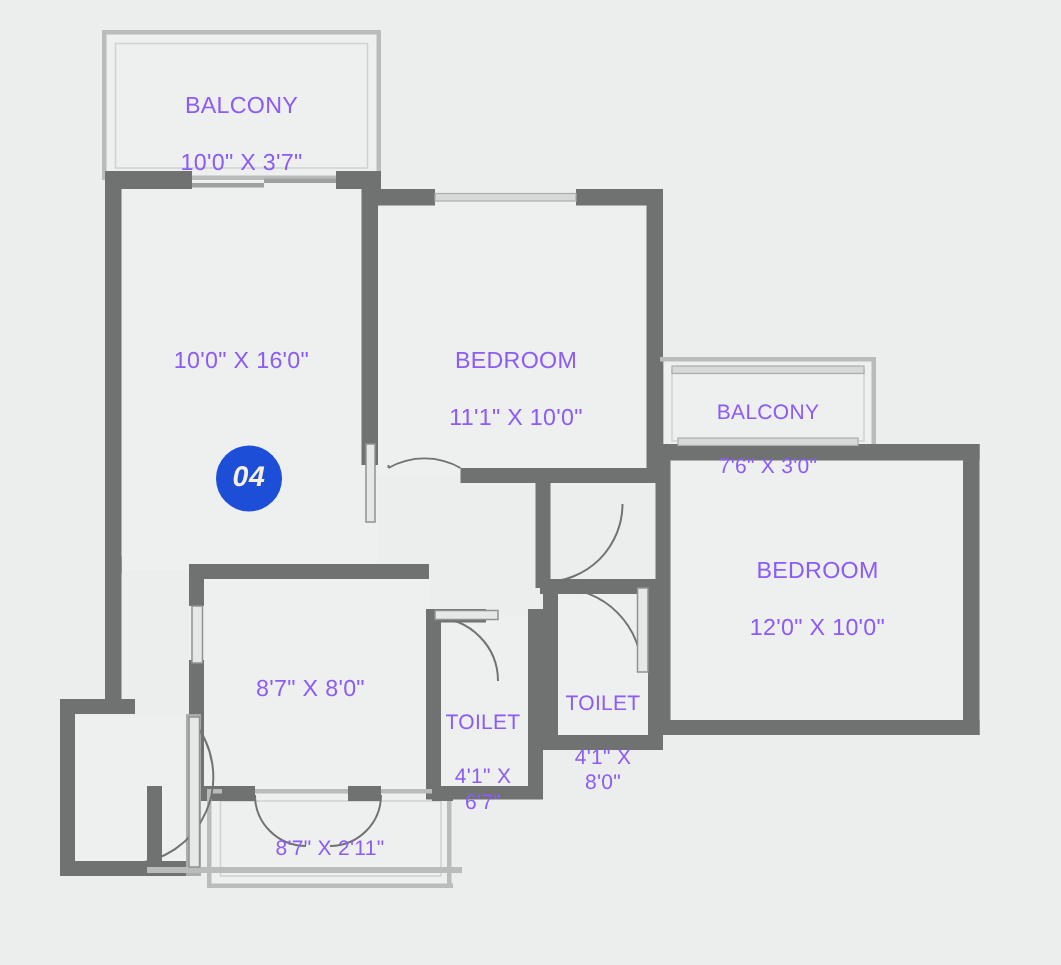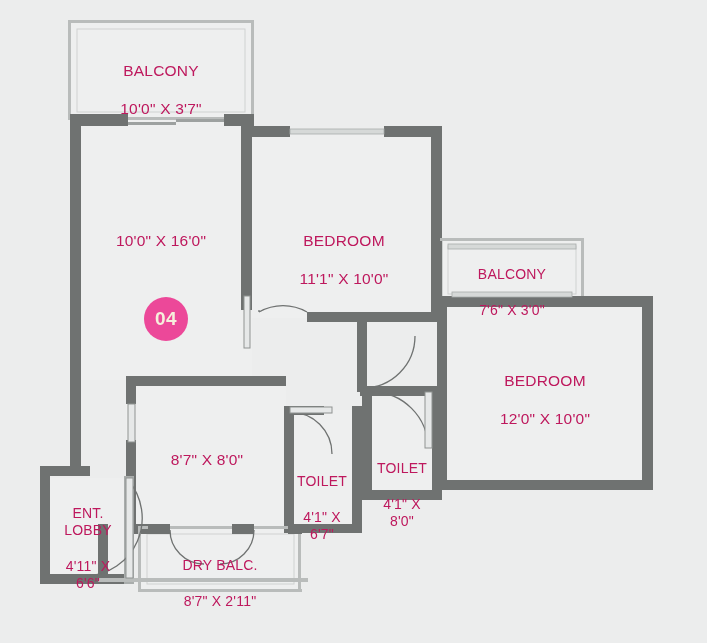--- a/index.html
+++ b/index.html
@@ -20,21 +20,21 @@
     width: 707px;
     height: 643px;
   }
   #plan-svg {
     position: absolute;
     left: 0; top: 0;
   }
   .room-label {
     position: absolute;
     text-align: center;
-    color: #be185d;
+    color: #8b5cf6;
     line-height: 1.22;
     letter-spacing: 0.2px;
     white-space: pre-line;
     pointer-events: none;
   }
   .room-name {
     display: block;
     font-size: 15.5px;
     font-weight: 400;
   }
@@ -44,28 +44,29 @@
     font-weight: 400;
   }
   .lbl-small .room-name, .lbl-small .room-dim {
     font-size: 14px;
   }
   .unit-badge {
     position: absolute;
     width: 44px;
     height: 44px;
     border-radius: 50%;
-    background: #ec4899;
+    background: #1d4ed8;
     color: #f6efdc;
     font-size: 19px;
     font-weight: 700;
     display: flex;
     align-items: center;
     justify-content: center;
     letter-spacing: 0.5px;
+    font-style: italic;
   }
 </style>
 </head>
 <body>
 
 <div id="floorplan-root">
 
   <svg id="plan-svg" width="707" height="643" viewBox="0 0 707 643">
 
     <rect x="0" y="0" width="707" height="643" fill="#eceded"></rect>
@@ -234,25 +235,18 @@
     <span class="room-dim">4'1" X
 6'7"</span>
   </div>
 
   <div class="room-label lbl-small" style="left:366px; top:440px; width:72px;">
     <span class="room-name">TOILET</span>
     <span class="room-dim">4'1" X
 8'0"</span>
   </div>
 
-  <div class="room-label lbl-small" style="left:44px; top:485px; width:88px;">
-    <span class="room-name">ENT.
-LOBBY</span>
-    <span class="room-dim">4'11" X
-6'6"</span>
-  </div>
 
   <div class="room-label lbl-small" style="left:142px; top:537px; width:156px;">
-    <span class="room-name">DRY BALC.</span>
     <span class="room-dim">8'7" X 2'11"</span>
   </div>
 
 </div>
 
 </body></html>

